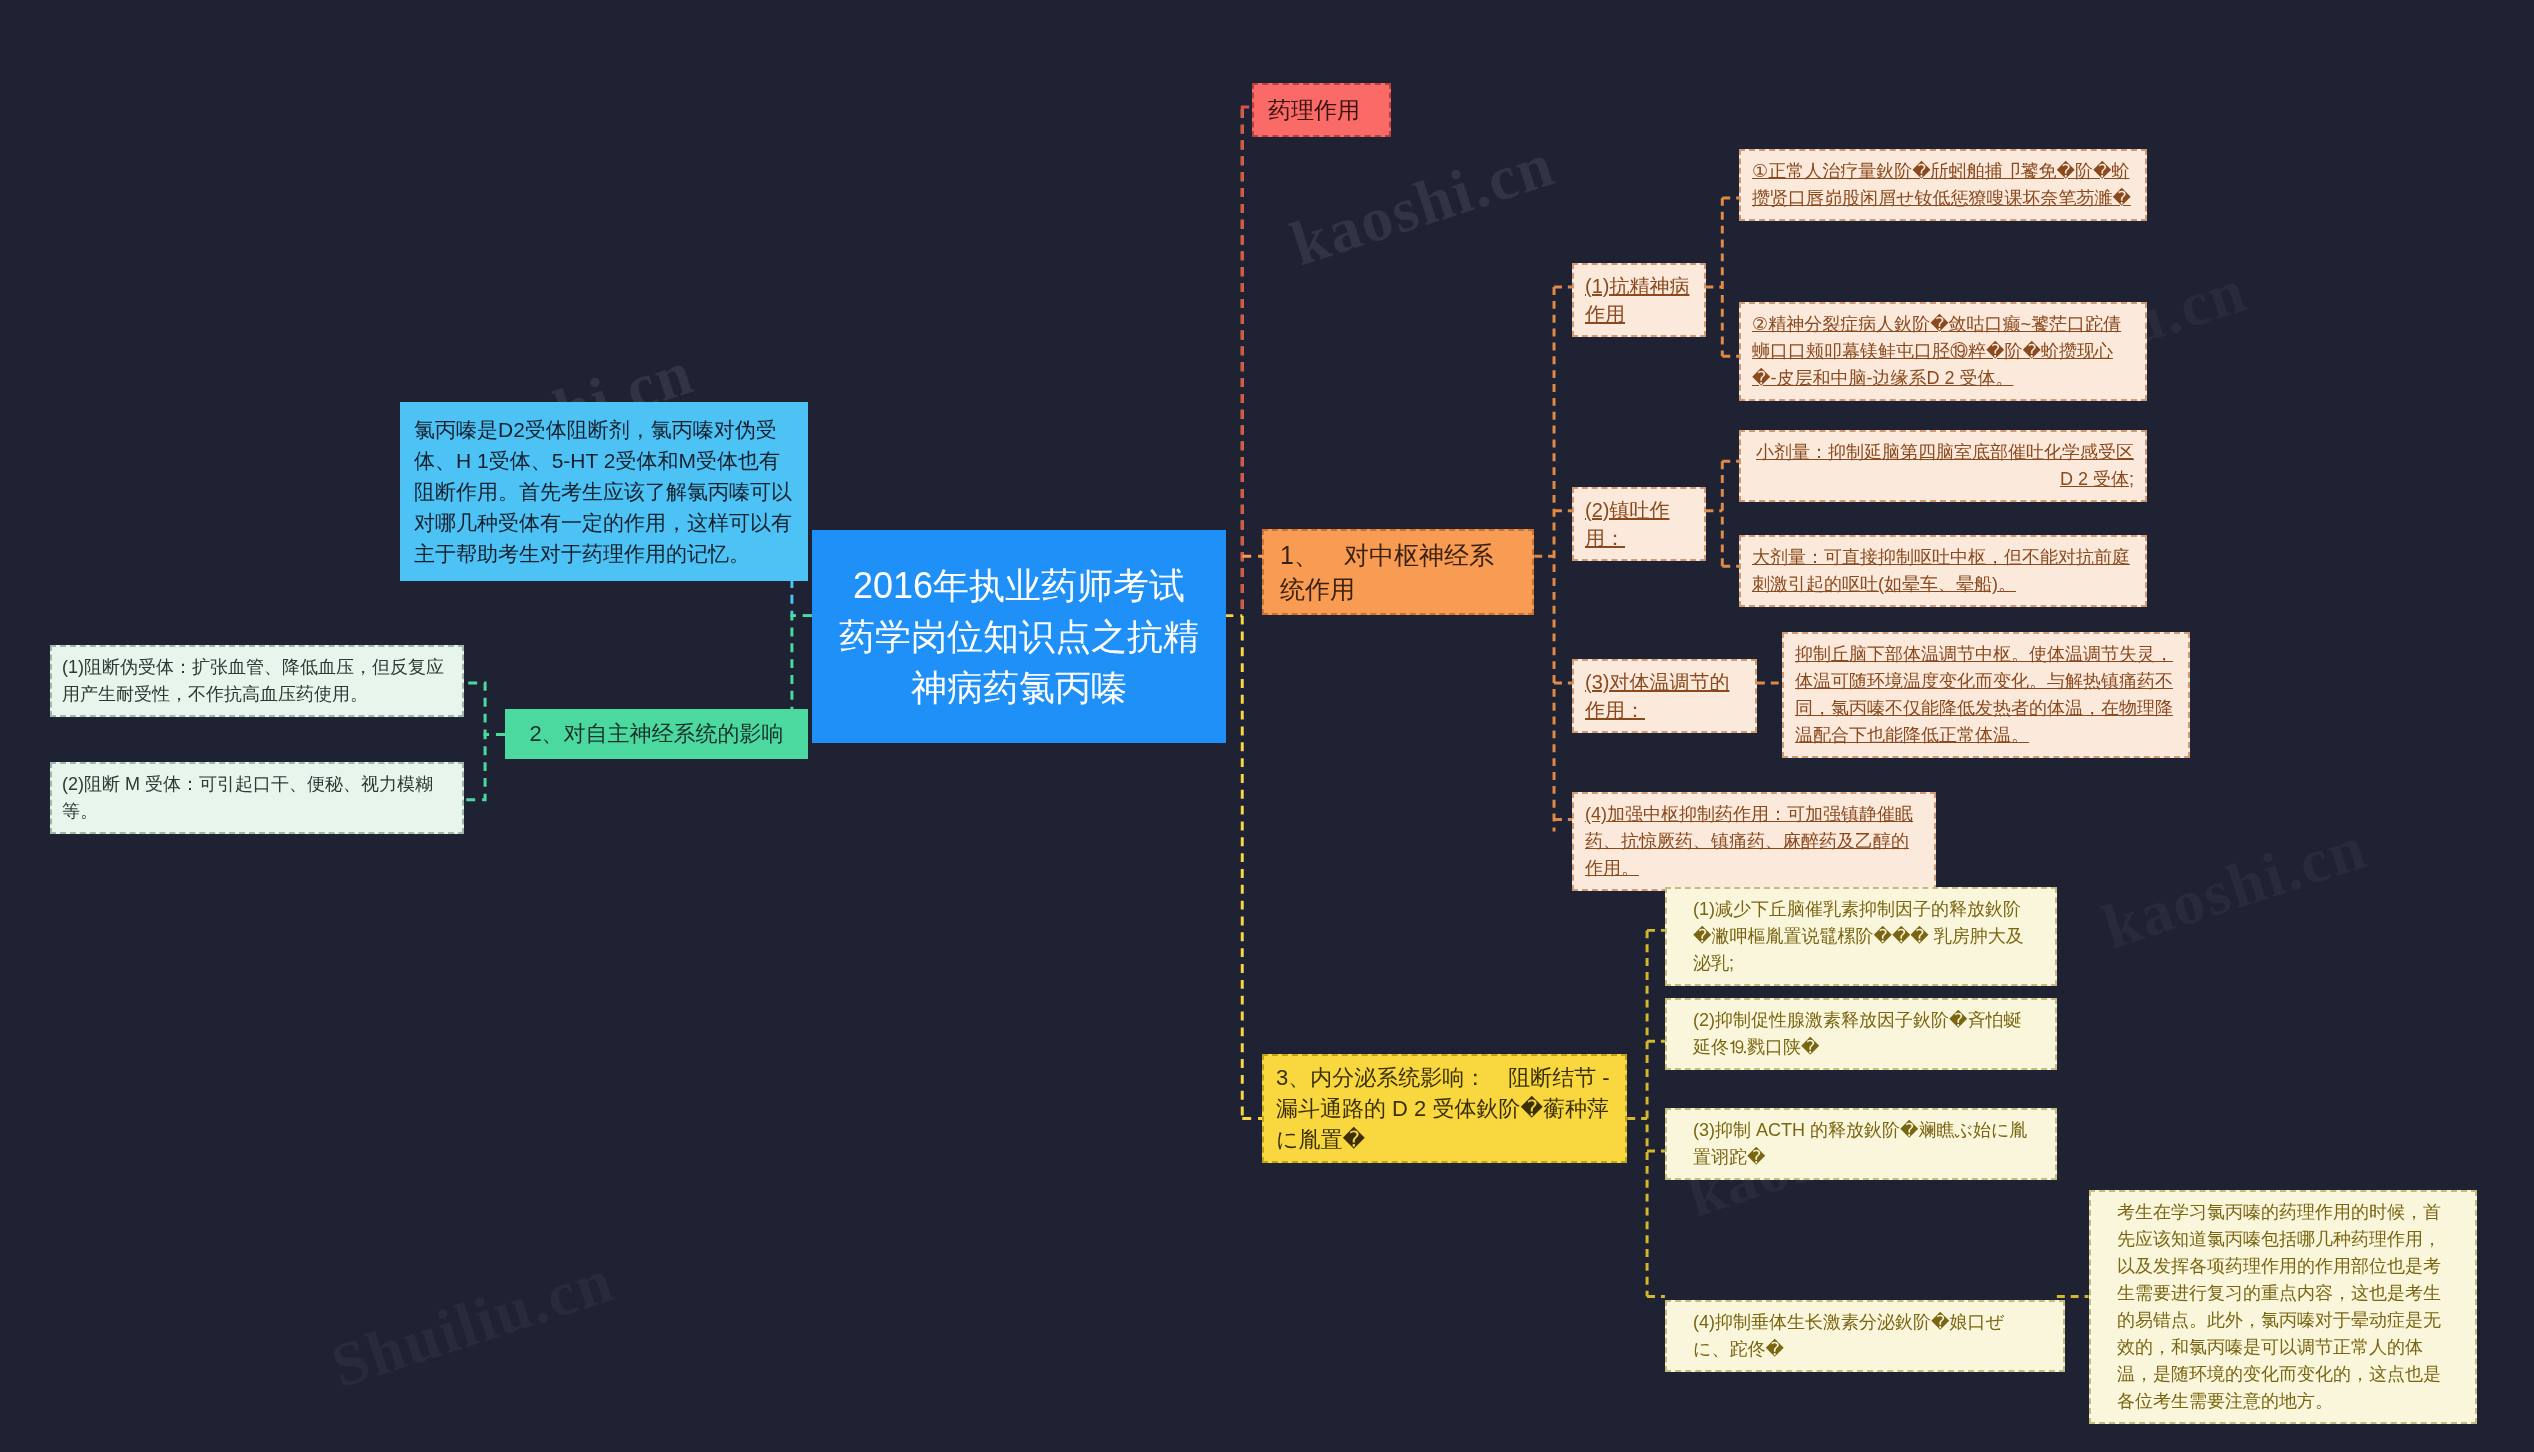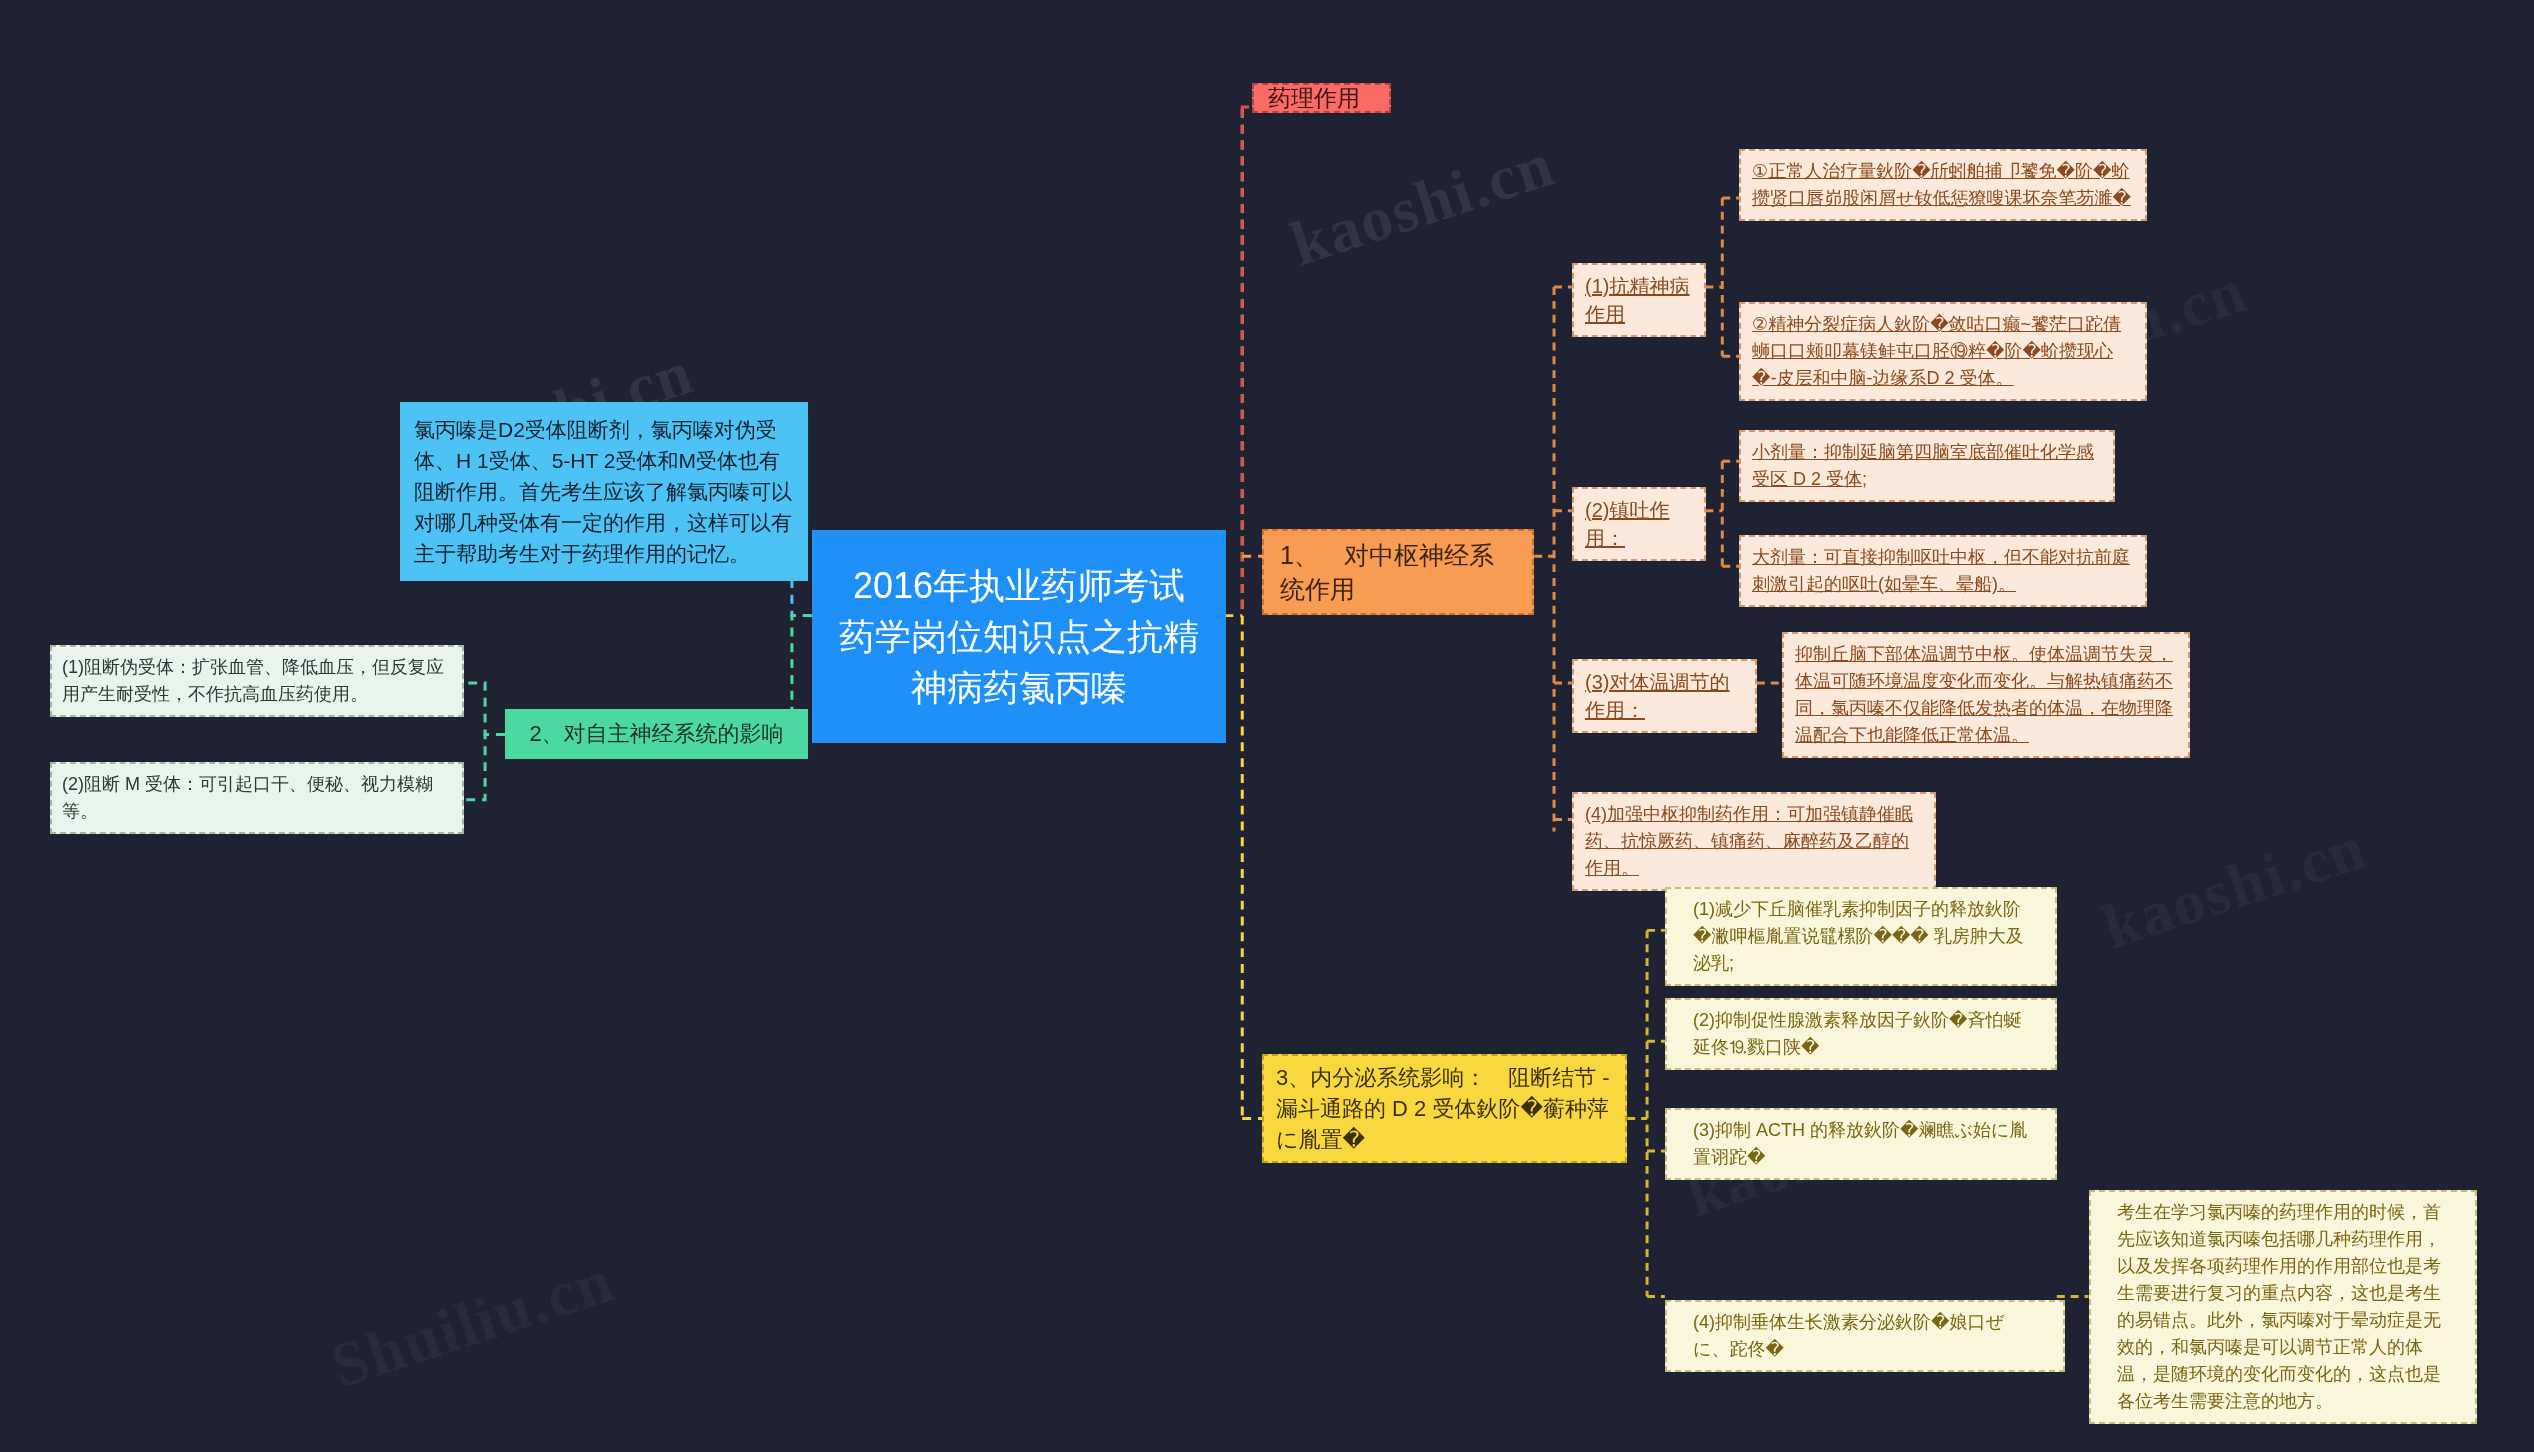--- a/index.html
+++ b/index.html
@@ -41,21 +41,21 @@
   .paleGreen{
     background:#e8f5ec;color:#2b3b33;
     font-size:18px;line-height:27px;
     padding:9px 12px;
     outline:2px dashed #9fb8a9;outline-offset:-2px;
   }
   
   .red{
     background:#fa6a66;color:#3a1412;
     font-size:23px;line-height:30px;
-    padding:0 16px;
+    padding:12px 16px;
     outline:2px dashed #b5423f;outline-offset:-2px;
   }
   
   .orange{
     background:#f89b53;color:#3b2210;
     font-size:25px;line-height:34px;
     padding:9px 18px;
     outline:2px dashed #c97234;outline-offset:-2px;
   }
   
@@ -190,21 +190,21 @@
   </div>
 
   <div class="node peach" style="left:1739px;top:149px;width:408px;">
     <span class="txt">①正常人治疗量鈥阶�斦蚓舶捕卩饕免�阶�蚧攒贤口唇峁股闲屑せ钕低惩獠嗖课坏奈笔芴濉�</span>
   </div>
 
   <div class="node peach" style="left:1739px;top:302px;width:408px;">
     <span class="txt">②精神分裂症病人鈥阶�敛咕口癫~饕茫口跎倩蛳口口颊叩幕镁鲑屯口胫⑲粹�阶�蚧攒现心�-皮层和中脑-边缘系D 2 受体。</span>
   </div>
 
-  <div class="node peach" style="left:1739px;top:430px;width:376px;">
+  <div class="node peach" style="left:1739px;top:430px;width:408px;text-align:right;">
     <span class="txt">小剂量：抑制延脑第四脑室底部催吐化学感受区 D 2 受体;</span>
   </div>
 
   <div class="node peach" style="left:1739px;top:535px;width:408px;">
     <span class="txt">大剂量：可直接抑制呕吐中枢，但不能对抗前庭刺激引起的呕吐(如晕车、晕船)。</span>
   </div>
 
   <div class="node peach" style="left:1782px;top:632px;width:408px;">
     <span class="txt">抑制丘脑下部体温调节中枢。使体温调节失灵，体温可随环境温度变化而变化。与解热镇痛药不同，氯丙嗪不仅能降低发热者的体温，在物理降温配合下也能降低正常体温。</span>
   </div>

